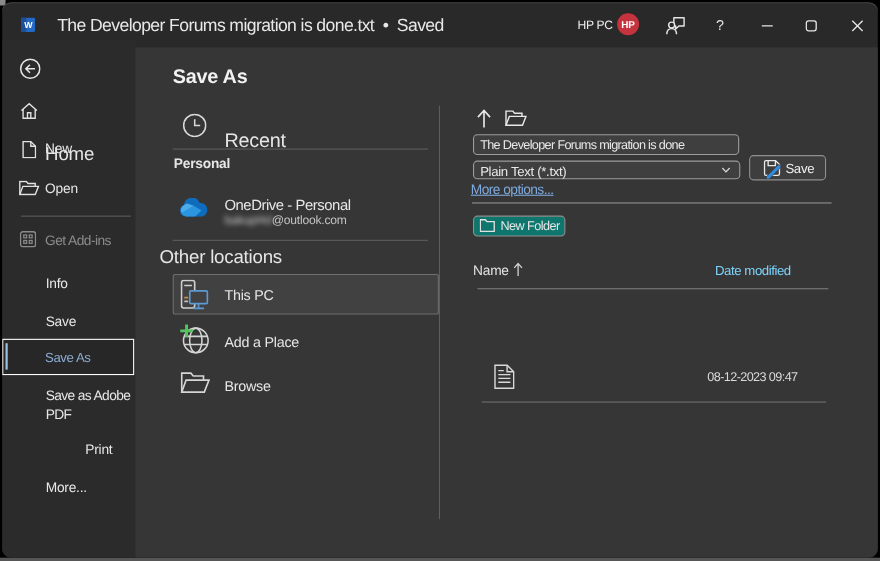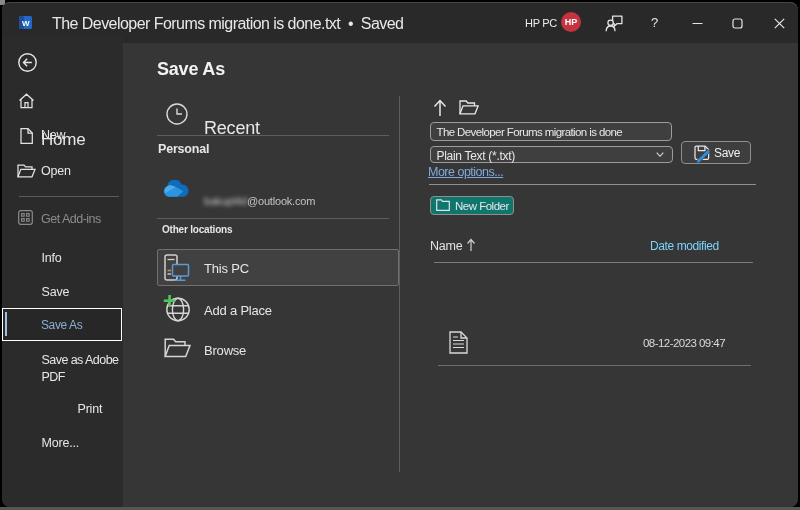--- a/index.html
+++ b/index.html
@@ -111,23 +111,24 @@
       </svg>
       <div class="txt" style="left:81px;top:75px;font-size:18px;">Recent</div>
       <div class="abs" style="left:34px;top:91.5px;width:232px;height:1px;background:#5d5d5d;"></div>
       <div class="txt" style="left:35px;top:98.5px;font-size:12.5px;font-weight:bold;">Personal</div>
 
       <svg class="abs" style="left:40px;top:137px;" width="27" height="18" viewBox="0 0 27 18">
         <path d="M6.2 16.8 a5.4 5.4 0 0 1 -1.9 -10.5 a7.4 7.4 0 0 1 14.3 -1.8 a6.3 6.3 0 0 1 2.4 12.3 Z" fill="#0f6cbd"></path>
         <path d="M6.2 16.8 a5.4 5.4 0 0 1 -4.3 -3.4 L13.2 7 l7.1 4.3 l-6 5.5 Z" fill="#2b95e0"></path>
         <path d="M2 13.6 L13.2 7 l-6 -2.1 a5.4 5.4 0 0 0 -2.9 1.4 a5.4 5.4 0 0 0 -2.3 7.3 Z" fill="#4dabea"></path>
       </svg>
+      <div class="txt" style="left:81px;top:135.5px;font-size:13.5px;letter-spacing:-0.4px;">OneDrive - Personal</div>
       <div class="txt" style="left:81px;top:151.5px;font-size:11px;color:#c3c3c3;"><span style="filter:blur(2.2px);">bakupl4d</span><span>@outlook.com</span></div>
       <div class="abs" style="left:34px;top:174.5px;width:232px;height:1px;background:#5d5d5d;"></div>
-      <div class="txt" style="left:39px;top:180.5px;font-size:10px;font-weight:bold;">Other locations</div>
+      <div class="txt" style="left:22px;top:180.5px;font-size:17px;font-weight:normal;">Other locations</div>
 
       <div class="abs" style="left:33.5px;top:205.5px;width:242px;height:37px;background:#414141;border:1px solid #6f6f6f;border-radius:2px;"></div>
       <svg class="abs" style="left:41px;top:211px;" width="26" height="29" viewBox="0 0 26 29">
         <rect x="1" y="1" width="12" height="25" rx="2" fill="none" stroke="#cfcfcf" stroke-width="1.5"></rect>
         <path d="M3.5 5.5 H10.5" stroke="#cfcfcf" stroke-width="1.3"></path>
         <path d="M3.5 16.5 H7" stroke="#c58f4f" stroke-width="1.6"></path>
         <path d="M3.5 20 H7" stroke="#bdbdbd" stroke-width="1.6"></path>
         <rect x="8.5" y="10.5" width="16" height="11.5" rx="1" fill="#414141" stroke="#5b9bd5" stroke-width="1.5"></rect>
         <path d="M16.5 22 V25.5 M11.5 26.3 H21.5" stroke="#5b9bd5" stroke-width="1.5"></path>
       </svg>

